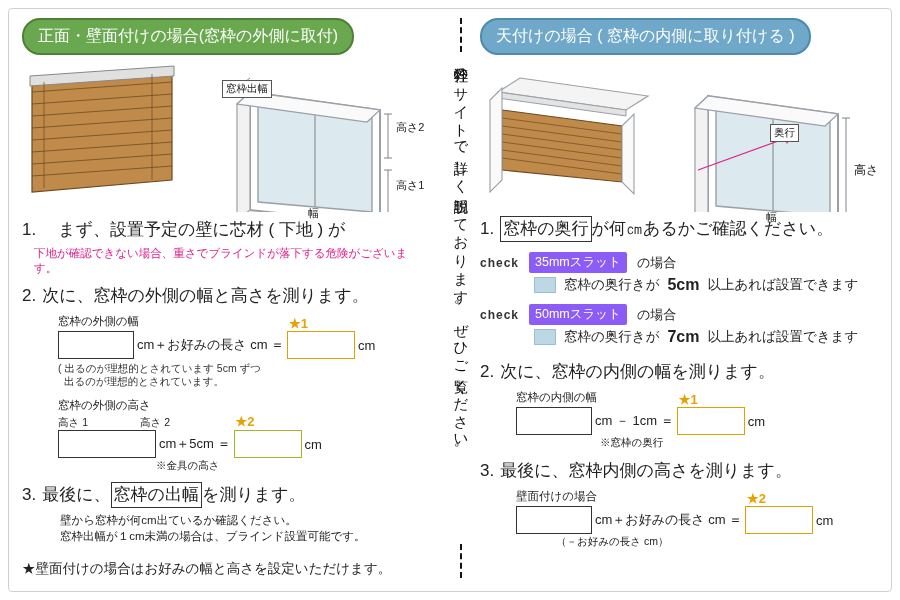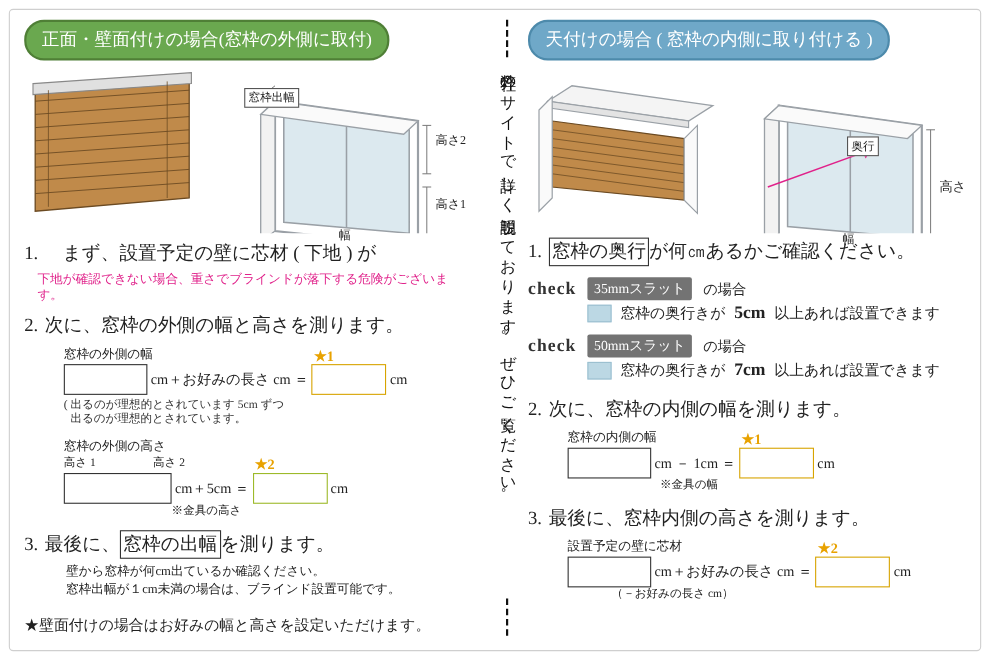--- a/index.html
+++ b/index.html
@@ -4,21 +4,21 @@
 <style>
   html,body{margin:0;padding:0;}
   body{
     width:900px;height:600px;
     background:#fff;
     font-family:"Liberation Sans", sans-serif;
     color:#222;
     position:relative;
     overflow:hidden;
   }
-  .page{position:relative;width:900px;height:530px;font-family:Liberation Serif, serif;}
+  .page{position:relative;width:900px;height:530px;}
 
   
   .frame{
     position:absolute;left:8px;top:8px;width:884px;height:584px;
     border:1px solid #cfcfcf;border-radius:4px;box-sizing:border-box;
   }
 
   
   .col-left{position:absolute;left:22px;top:18px;width:408px;height:566px;}
   .col-right{position:absolute;left:480px;top:18px;width:408px;height:566px;}
@@ -75,23 +75,23 @@
   .starlabel{font-size:13px;color:#e8a200;font-weight:bold;}
 
   .fieldlabel{font-size:11.5px;color:#222;margin-bottom:2px;}
 
   .formrow{display:flex;align-items:center;gap:3px;font-size:14px;}
   .formrow .unit{font-size:13px;}
 
   .paren{font-size:10.5px;color:#333;line-height:13px;}
 
   
-  .checkword{font-size:16px;font-weight:bold;color:#333;letter-spacing:1px;}
+  .checkword{font-size:12px;font-weight:bold;color:#333;letter-spacing:1px;}
   .slat{
-    display:inline-block;background:#737373;color:#fff;font-size:12.5px;
+    display:inline-block;background:#8b5cf6;color:#fff;font-size:12.5px;
     padding:2px 6px;border-radius:2px;
   }
   .swatch{
     display:inline-block;width:20px;height:14px;background:#bcd8e4;
     border:1px solid #9cc0d0;vertical-align:middle;
   }
   .bignum{font-size:16px;font-weight:bold;}
 
   
   .bottomnote{position:absolute;left:22px;top:560px;font-size:13.5px;}
@@ -327,31 +327,31 @@
         <div class="fieldlabel">窓枠の内側の幅</div>
         <div class="formrow">
           <span class="inbox"></span>
           <span class="unit">cm － 1cm ＝</span>
           <span style="position:relative;display:inline-block;">
             <span class="starlabel" style="position:absolute;top:-15px;left:2px;">★1</span>
             <span class="inbox star"></span>
           </span>
           <span class="unit">cm</span>
         </div>
-        <div class="tiny" style="margin-left:84px;">※金具の幅</div>
+        <div class="tiny" style="margin-left:84px;">※窓枠の奥行</div>
       </div>
     </div>
 
     <div style="margin-top:10px;">
       <div class="step" style="display:flex;">
         <span class="num">3.</span>
         <span style="margin-left:6px;">最後に、窓枠内側の高さを測ります。</span>
       </div>
       <div style="margin-left:36px;margin-top:6px;">
-        <div class="fieldlabel">設置予定の壁に芯材</div>
+        <div class="fieldlabel">壁面付けの場合</div>
         <div class="formrow">
           <span class="inbox"></span>
           <span class="unit">cm＋お好みの長さ cm ＝</span>
           <span style="position:relative;display:inline-block;">
             <span class="starlabel" style="position:absolute;top:-15px;left:2px;">★2</span>
             <span class="inbox star"></span>
           </span>
           <span class="unit">cm</span>
         </div>
         <div class="tiny" style="margin-left:40px;">（－お好みの長さ cm）</div>

